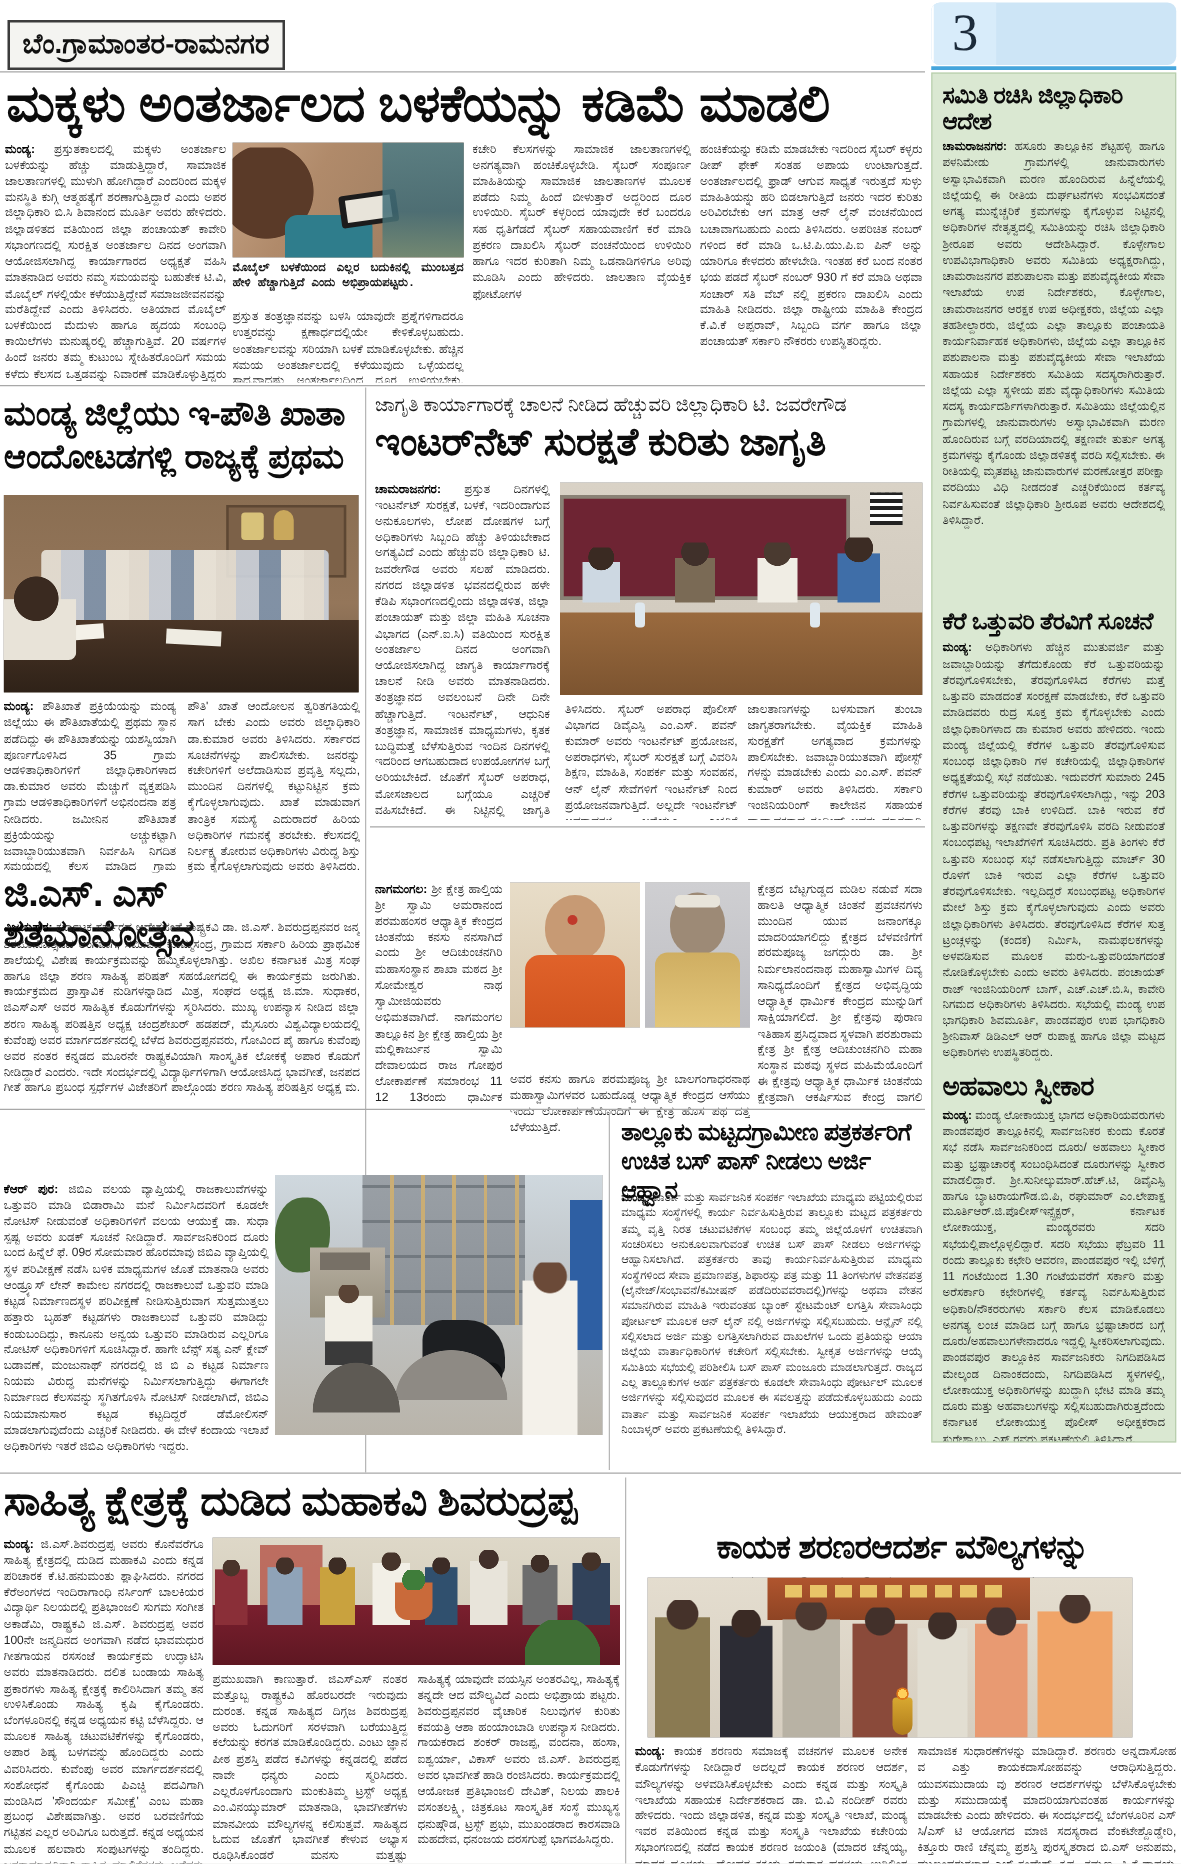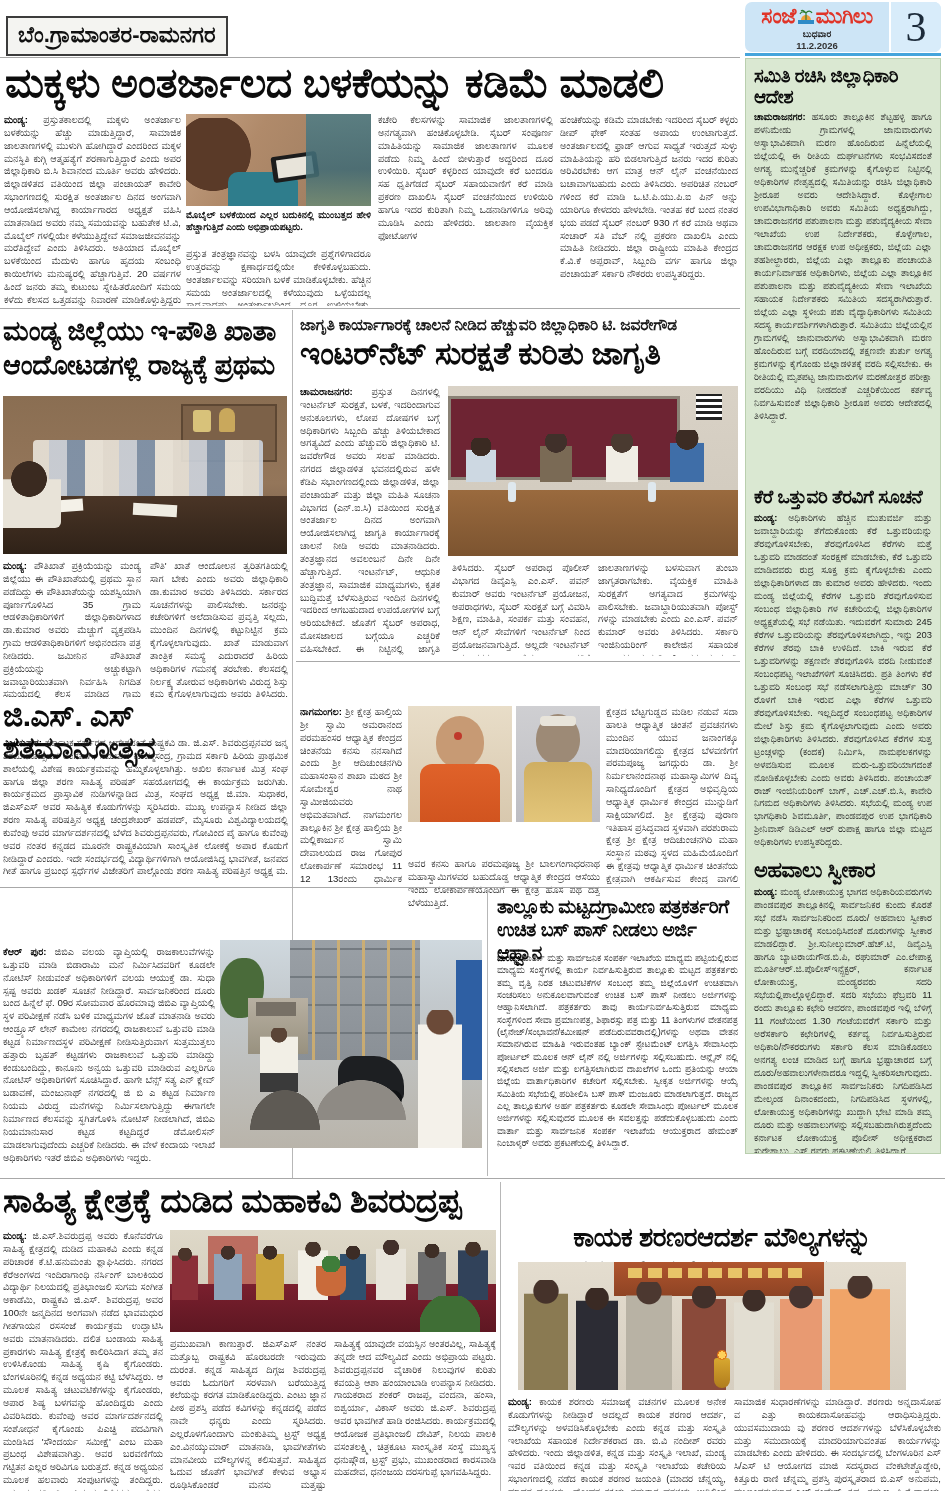--- a/index.html
+++ b/index.html
@@ -6,21 +6,21 @@
   html,body { background:#e9e9e6; }
   body { font-family:"Liberation Sans", sans-serif; }
   #page {
     position:relative; width:945px; height:1491px; margin:0 auto;
     background:#ffffff; overflow:hidden; color:#1a1a1a;
   }
   .abs { position:absolute; }
   .hl { font-weight:bold; color:#0c0c0c; letter-spacing:-0.5px; line-height:1.05; }
   .body-txt { font-size:9.6px; line-height:1.34; text-align:justify; color:#222; overflow:hidden; }
   .dl { font-weight:bold; color:#000; }
-  .caption { font-size:9.3px; line-height:1.3; font-weight:bold; color:#111; text-align:justify; }
+  .caption { font-size:9.3px; line-height:1.3; font-weight:bold; color:#111; text-align:justify;font-family:Liberation Mono, monospace; }
   .vsep { position:absolute; width:1px; background:#b7b7b7; }
   .hsep { position:absolute; height:1px; background:#a8a8a8; }
 
   
   #edition-box {
     left:6px; top:16px; padding:4px 10px 6px 10px;
     border:2px solid #3c3c3c; background:#f4f4f1;
     font-size:22px; font-weight:600; color:#111;
   }
   #masthead {
@@ -49,52 +49,37 @@
 
   
   .photo { position:absolute; overflow:hidden; background:#999; }
   .ph { position:absolute; }
 
   .col { position:absolute; overflow:hidden; }
 
   
   .h-a1 { font-size:41px; }
   .h-a2 { font-size:27px; }
-  .h-a3k { font-size:15.5px; font-weight:bold; letter-spacing:-0.2px; }
+  .h-a3k { font-size:15.5px; font-weight:normal; letter-spacing:-0.2px; }
   .h-a3 { font-size:31px; }
   .h-a4 { font-size:26px; }
   .h-a5 { font-size:34px; }
   .h-a6 { font-size:19px; line-height:1.2; }
   .h-a7 { font-size:33px; }
   .h-a8 { font-size:26px; line-height:1.25; text-align:center; }
   .h-gss { font-size:30px; }
 </style>
 </head>
 <body>
 
 <div id="page">
 
   <div class="abs" id="edition-box">ಬೆಂ.ಗ್ರಾಮಾಂತರ-ರಾಮನಗರ</div>
 
   <div class="abs" id="masthead">
-    <div class="brand-wrap">
-      <div class="brand-line">
-        <span class="brand-txt">ಸಂಜೆ</span>
-        <span style="display:inline-block;width:16px;height:16px;">
-          <svg viewBox="0 0 16 16" width="16" height="16">
-            <circle cx="8" cy="12" r="5" fill="#f0a13a"></circle>
-            <rect x="0" y="12" width="16" height="4" fill="#2e8bc7"></rect>
-            <path d="M8 12 L8 5 M8 5 C5 3 3 4 2 6 M8 5 C10 2 13 3 14 5 M8 5 C6 2 4 2 3 3" stroke="#2e7d32" stroke-width="1.2" fill="none"></path>
-          </svg>
-        </span>
-        <span class="brand-txt">ಮುಗಿಲು</span>
-      </div>
-      <div class="masthead-day">ಬುಧವಾರ</div>
-      <div class="masthead-date">11.2.2026</div>
-    </div>
     <div class="pageno-wrap">
       <span id="page-number">3</span>
     </div>
   </div>
   <div id="masthead-underline"></div>
 
   <div class="hsep" style="left:0;top:57px;width:740px;"></div>
 
   <div class="abs" id="sidebar">
     <div>

